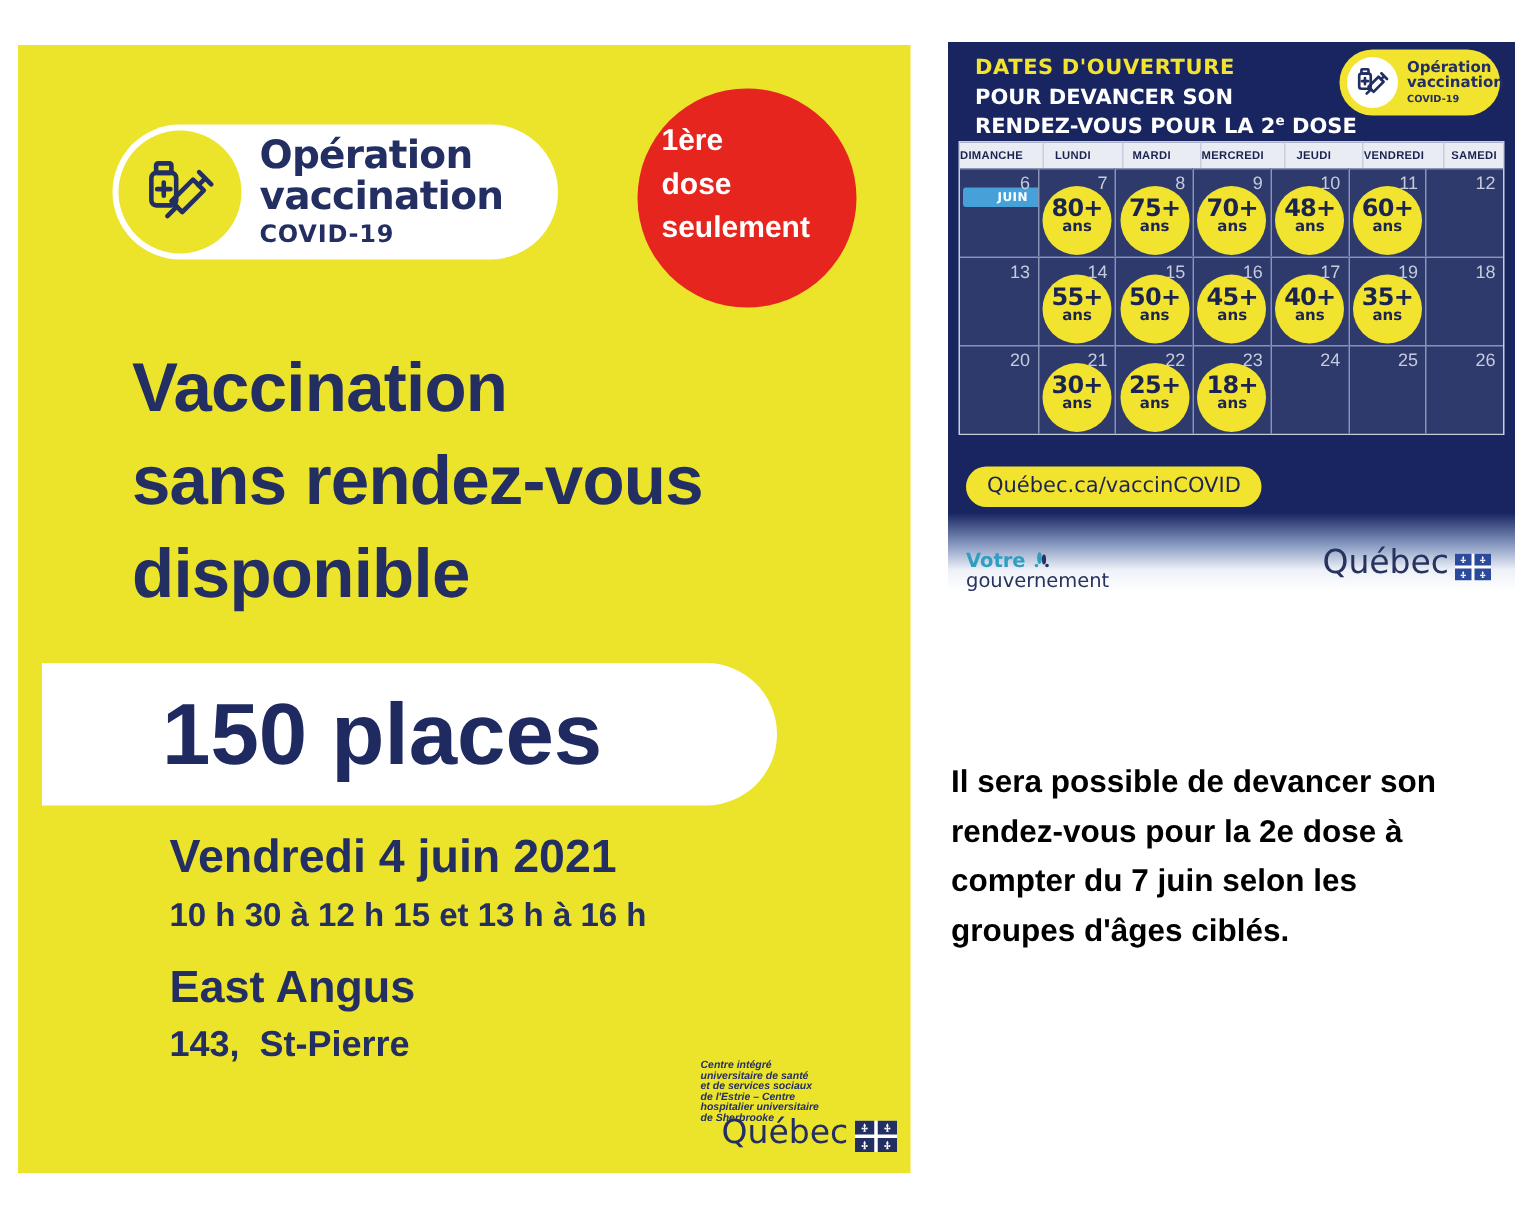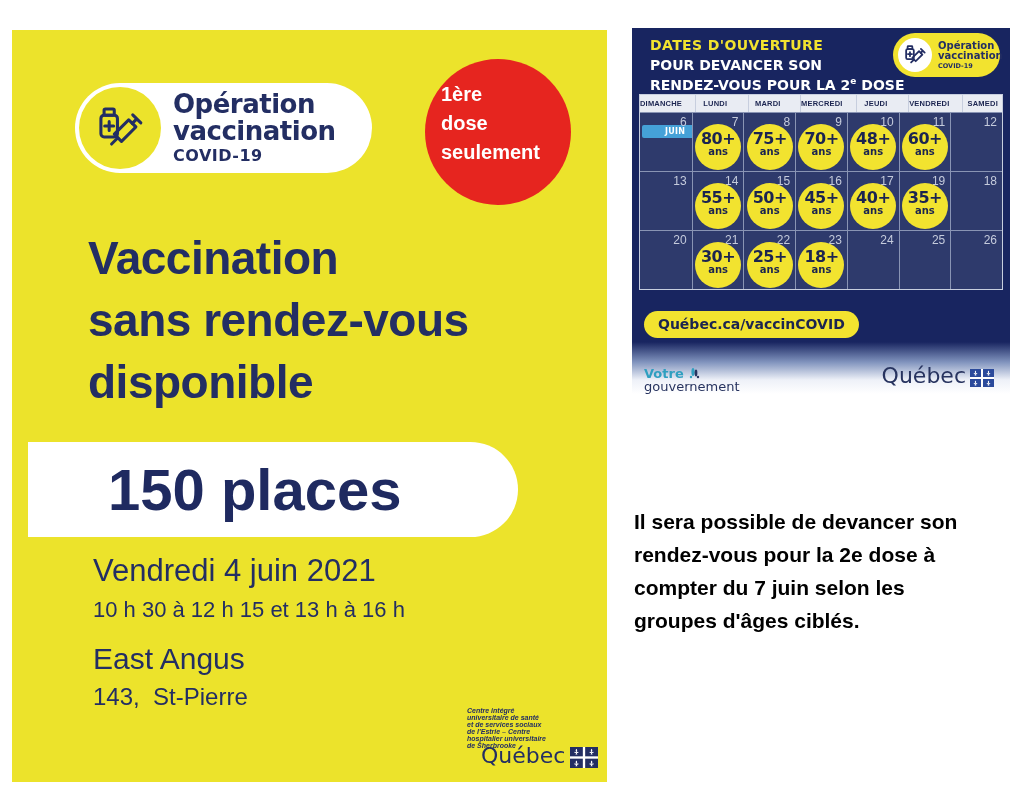--- a/index.html
+++ b/index.html
@@ -26,21 +26,21 @@
            white-space:pre-line;font-family:"Liberation Sans",sans-serif;letter-spacing:-0.5px;}
 
   .band{left:16px;top:412px;width:490px;height:95px;background:#ffffff;border-radius:0 50px 50px 0;}
   .places{padding-left:80px;font-size:58px;line-height:95px;font-weight:bold;color:#1f2a60;
           font-family:"Liberation Sans",sans-serif;}
 
   .p-date{left:81px;top:523px;font-size:31px;}
   .p-hours{left:81px;top:567px;font-size:22px;}
   .p-city{left:81px;top:612px;font-size:30px;}
   .p-address{left:81px;top:653px;font-size:24px;white-space:pre;}
-  .navy-b{color:#232e63;font-weight:normal;font-family:"Liberation Sans",sans-serif;}
+  .navy-b{color:#232e63;font-weight:bold;font-family:"Liberation Sans",sans-serif;margin-left:20px;}
 
   .org{left:455px;top:677px;width:110px;color:#232e63;font-weight:bold;font-style:italic;
        font-size:7px;line-height:7px;white-space:pre-line;font-family:"Liberation Sans",sans-serif;}
   .qc-poster{left:469px;top:714px;display:flex;align-items:flex-end;gap:5px;}
   .qc-word{font-size:22px;line-height:24px;color:#232e63;font-family:"DejaVu Sans",sans-serif;}
 
   
   .panel{left:632px;top:28px;width:378px;height:372px;
          background:linear-gradient(180deg,#182560 0px,#182560 314px,#8093bd 334px,#eef1f8 352px,#ffffff 366px);}
   .cal-title{left:18px;top:9px;color:#f2e32f;font-weight:bold;font-size:14px;letter-spacing:0.4px;}
@@ -66,21 +66,21 @@
   .cal-cell.c0{border-left:none;}
   .day-num{position:absolute;top:2px;right:5px;font-size:12px;color:#c5cbdc;
            font-family:"Liberation Sans",sans-serif;}
   .month-badge{position:absolute;top:12px;left:2px;background:#45a1d8;color:#ffffff;font-size:8px;
                font-weight:bold;padding:2px 23px;border-radius:2px;letter-spacing:0.3px;}
   .age-circle{position:absolute;left:50%;top:11px;transform:translateX(-50%);width:46px;height:46px;
               border-radius:50%;background:#f2e32f;color:#1b2450;text-align:center;font-weight:bold;}
   .age-big{font-size:16px;line-height:17px;padding-top:6px;letter-spacing:-0.5px;}
   .age-ans{font-size:10px;line-height:9px;}
 
-  .url-badge{left:12px;top:283px;background:#f2e32f;color:#1b2450;font-weight:bold;font-size:14px;
+  .url-badge{left:12px;top:283px;background:#f2e32f;color:#1b2450;font-weight:normal;font-size:14px;
              padding:5px 14px 6px 14px;border-radius:15px;display:inline-block;}
 
   .gov-left{left:12px;top:338px;line-height:13px;font-family:"DejaVu Sans",sans-serif;}
   .gov-votre{color:#2f9fc0;font-weight:bold;font-size:13px;}
   .gov-gouv{color:#27335f;font-size:13px;}
   .gov-right{right:16px;top:337px;display:flex;align-items:flex-end;gap:4px;}
   .gov-qc{font-size:22px;line-height:22px;color:#27335f;}
 
   
   .note{left:634px;top:505px;width:400px;color:#000000;font-weight:bold;font-size:21px;

